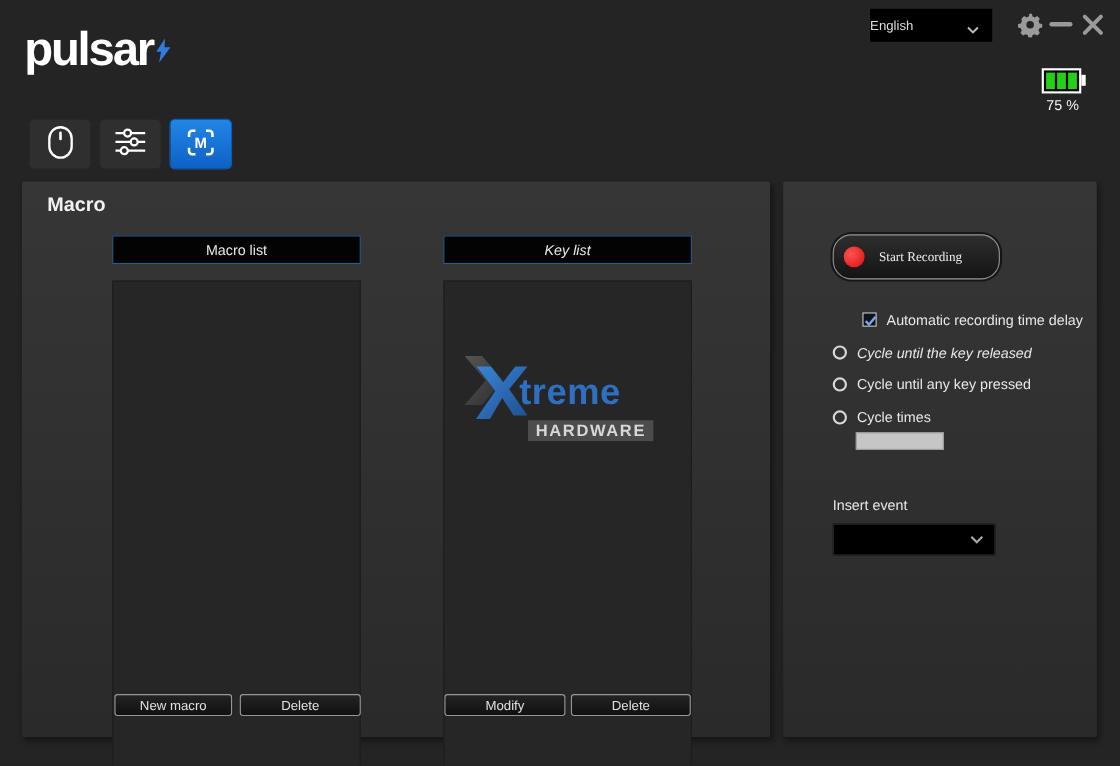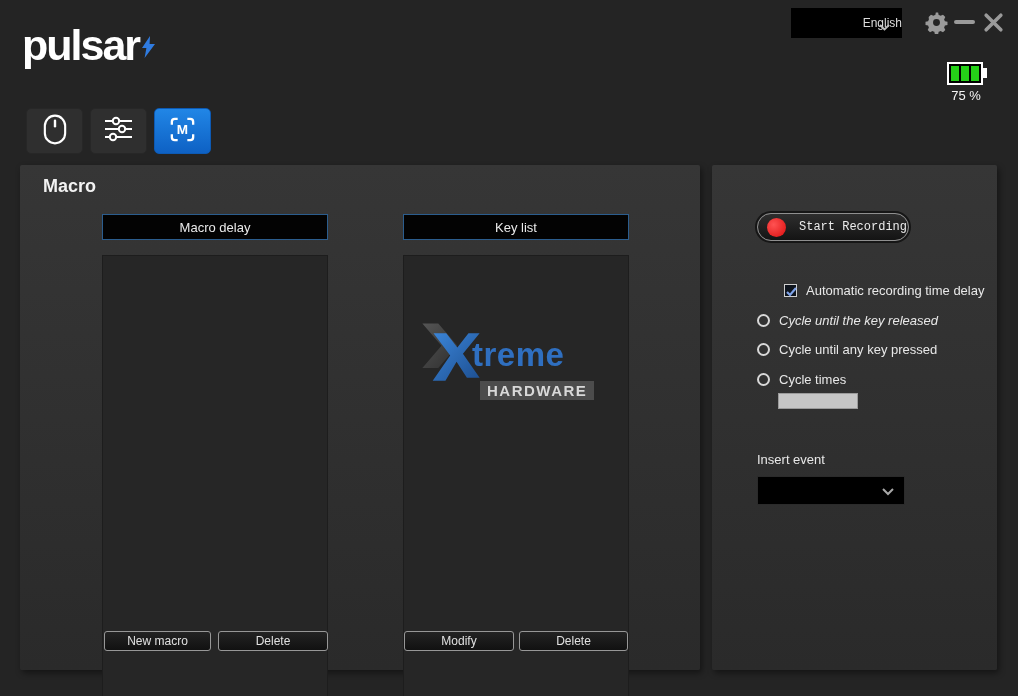--- a/index.html
+++ b/index.html
@@ -16,21 +16,21 @@
   
   .logo {
     position:absolute; left:22px; top:22px;
     font-size:43px; font-weight:bold; letter-spacing:-2px; color:#ffffff;
     display:flex; align-items:flex-end; line-height:1;
   }
   .logo-bolt { margin-left:3px; margin-bottom:2px; }
 
   .lang-select {
     position:absolute; left:791px; top:8px; width:111px; height:30px;
-    background:#000; display:flex; align-items:center; justify-content:flex-end;
+    background:#000; display:flex; align-items:center; justify-content:flex-start;
     font-size:12px; color:#dcdcdc; cursor:pointer;
   }
   .lang-select .chev { position:absolute; right:12px; top:12px; }
 
   .icon-btn { position:absolute; background:none; border:none; cursor:pointer; padding:0; }
   .gear-btn  { left:924px; top:11px; width:24px; height:24px; }
   .min-btn   { left:954px; top:20px; width:21px; height:4px; background:#9a9a9a; border-radius:2px; }
   .close-btn { left:982px; top:12px; width:22px; height:22px; }
 
   .battery {
@@ -68,21 +68,21 @@
 
   .page-title { position:absolute; left:23px; top:11px; font-size:18px; font-weight:bold; color:#f2f2f2; }
 
   .list-header {
     position:absolute; top:49px; width:226px; height:26px;
     background:#030303; border:1px solid #2b5d8e;
     display:flex; align-items:center; justify-content:center;
     font-size:13px; color:#eaeaea; cursor:default;
   }
   .list-header.macro { left:82px; }
-  .list-header.keys  { left:383px; }
+  .list-header.keys  { left:383px;font-style:italic; }
 
   .list-box {
     position:absolute; top:90px; width:226px; height:468px;
     background:#262626; border:1px solid #1d1d1d; overflow:hidden;text-align:right;
   }
   .list-box.macro { left:82px; }
   .list-box.keys  { left:383px; }
 
   .list-btn {
     position:absolute; top:466px; height:20px;
@@ -101,25 +101,25 @@
   .wm-row { display:flex; align-items:center; }
   .wm-treme { font-size:33px; font-weight:bold; color:#2f6fc0; letter-spacing:0.5px; margin-left:-8px; }
   .wm-hw {
     margin:-7px 0 0 58px; width:max-content;
     background:rgba(128,128,128,0.42); color:#d8d8d8;
     font-size:15px; font-weight:bold; letter-spacing:1.5px; padding:1px 7px;
   }
 
   
   .start-btn {
-    position:absolute; left:45px; top:48px; width:152px; height:28px;
+    position:absolute; left:45px; top:48px; width:152px; height:41px;
     border-radius:17px; background:linear-gradient(180deg,#2e2e2e,#141414);
     border:1px solid #8f8f8f; box-shadow:0 0 0 2px #161616;
     display:flex; align-items:center; gap:13px; padding-left:9px;
-    color:#ececec; font-size:12px; font-family:Liberation Mono, monospace; cursor:pointer;
+    color:#ececec; font-size:12px; font-family:Liberation Serif, serif; cursor:pointer;
   }
   .rec-dot { width:19px; height:19px; border-radius:50%;
     background:radial-gradient(circle at 35% 35%, #ff5252, #dc0e0e); }
 
   .opt-row { position:absolute; left:46px; display:flex; align-items:center; gap:9px;
     font-size:13px; color:#e8e8e8; cursor:default; }
   .row-check  { top:118px;padding-left:26px; }
   .row-radio1 { top:148px; left:45px;font-style:italic; }
   .row-radio2 { top:177px; left:45px; }
   .row-radio3 { top:207px; left:45px; }
@@ -225,21 +225,21 @@
         <path d="M27 21 v3 a3 3 0 0 1-3 3 h-3" stroke="#fff" stroke-width="2.4" fill="none"></path>
         <path d="M11 27 H8 a3 3 0 0 1-3-3 v-3" stroke="#fff" stroke-width="2.4" fill="none"></path>
         <text x="16" y="21" font-size="14" font-weight="bold" fill="#ffffff" text-anchor="middle" font-family="Liberation Sans, sans-serif">M</text>
       </svg>
     </span>
   </button>
 
   <div class="panel main">
     <div class="page-title">Macro</div>
 
-    <div class="list-header macro">Macro delay</div>
+    <div class="list-header macro">Macro list</div>
     <div class="list-box macro"></div>
 
     <div class="list-header keys">Key list</div>
     <div class="list-box keys">
 
       <div class="wm">
         <div class="wm-row">
           <span>
             <svg width="58" height="62" viewBox="0 0 72 78">
               <defs>

